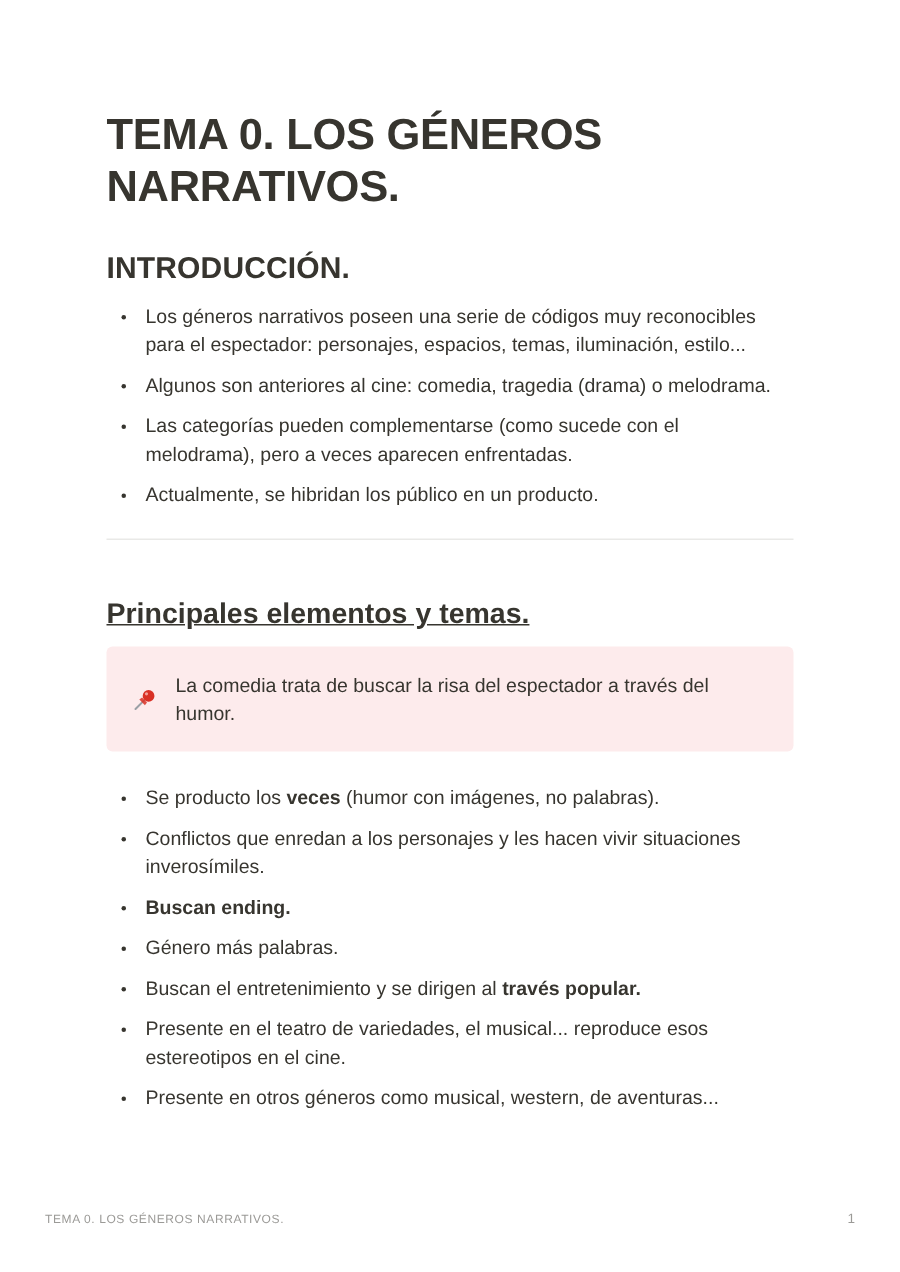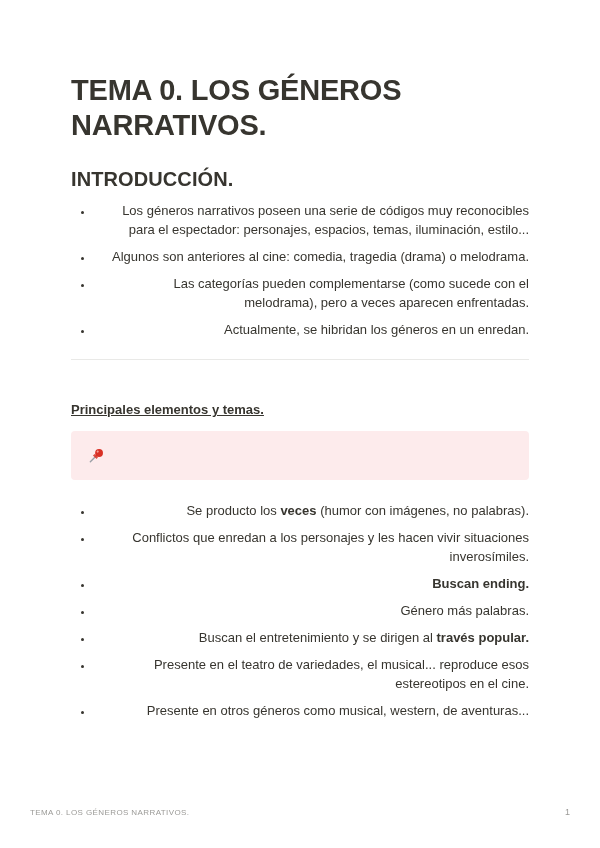--- a/index.html
+++ b/index.html
@@ -17,32 +17,32 @@
     letter-spacing:-0.2px; margin-bottom:26px;
   }
   .intro-heading {
     font-size:20px; line-height:21px; font-weight:bold;
     letter-spacing:0.1px; margin-bottom:11px;
   }
   ul.bullets {
     list-style:disc outside; padding-left:23px;
     font-size:13px; line-height:19px;
   }
-  ul.bullets li { margin-bottom:8px; padding-left:3px;text-align:right; }
+  ul.bullets li { margin-bottom:8px; padding-left:3px; }
   ul.bullets li::marker { font-size:11px; }
   .b { font-weight:bold; }
 
   hr.divider {
     border:none; border-top:1px solid var(--divider,#e9e9e7);
     margin:20px 0 41px 0;
   }
 
   .section-heading { font-size:20px; line-height:24px; font-weight:bold; margin-bottom:8px; }
   .subheading {
-    font-size:13px; line-height:17px; font-weight:bold;
+    font-size:19px; line-height:17px; font-weight:bold;
     text-decoration:underline; margin-bottom:13px;
   }
 
   .callout {
     background:var(--callout-bg,#fdebec);
     border-radius:4px;
     display:flex; align-items:center; gap:12px;
     padding:16px 16px 16px 17px;
     margin-bottom:21px;
     font-size:13px; line-height:19px;
@@ -69,37 +69,38 @@
   <div class="content">
 
     <h1 class="doc-title">TEMA 0. LOS GÉNEROS NARRATIVOS.</h1>
 
     <h2 class="intro-heading">INTRODUCCIÓN.</h2>
 
     <ul class="bullets">
         <li><span>Los géneros narrativos poseen una serie de códigos muy reconocibles para el espectador: personajes, espacios, temas, iluminación, estilo...</span></li>
         <li><span>Algunos son anteriores al cine: comedia, tragedia (drama) o melodrama.</span></li>
         <li><span>Las categorías pueden complementarse (como sucede con el melodrama), pero a veces aparecen enfrentadas.</span></li>
-        <li><span>Actualmente, se hibridan los géneros en un enredan.</span></li>
+        <li><span>Actualmente, se hibridan los público en un producto.</span></li>
       </ul>
 
     <hr class="divider">
 
 
     <div class="subheading">Principales elementos y temas.</div>
 
     <div class="callout">
       <span class="icon-wrap">
         <svg viewBox="0 0 16 16" width="17" height="17" aria-hidden="true">
           <line class="pin-needle" x1="2.2" y1="13.8" x2="7.6" y2="8.4" stroke-width="1.3" stroke-linecap="round"></line>
           <path class="pin-collar" d="M6.3 6.6 L9.4 9.7 L8.1 11.4 L4.6 7.9 Z"></path>
           <circle class="pin-head" cx="10.4" cy="5.6" r="3.7"></circle>
           <circle class="pin-shine" cx="9.1" cy="4.3" r="1.0"></circle>
         </svg>
       </span>
+      <span class="callout-text">La comedia trata de buscar la risa del espectador a través del humor.</span>
     </div>
 
     <ul class="bullets">
         <li><span>Se producto los </span><span class="b">veces</span><span> (humor con imágenes, no palabras).</span></li>
         <li><span>Conflictos que enredan a los personajes y les hacen vivir situaciones inverosímiles.</span></li>
         <li><span class="b">Buscan ending.</span></li>
         <li><span>Género más palabras.</span></li>
         <li><span>Buscan el entretenimiento y se dirigen al </span><span class="b">través popular.</span></li>
         <li><span>Presente en el teatro de variedades, el musical... reproduce esos estereotipos en el cine.</span></li>
         <li><span>Presente en otros géneros como musical, western, de aventuras...</span></li>

